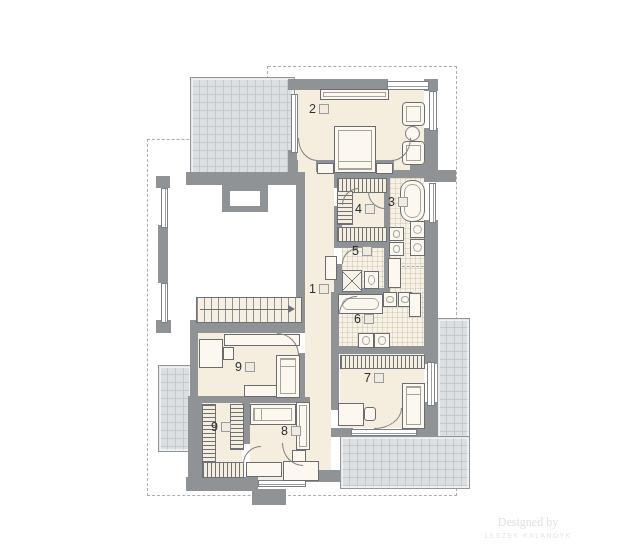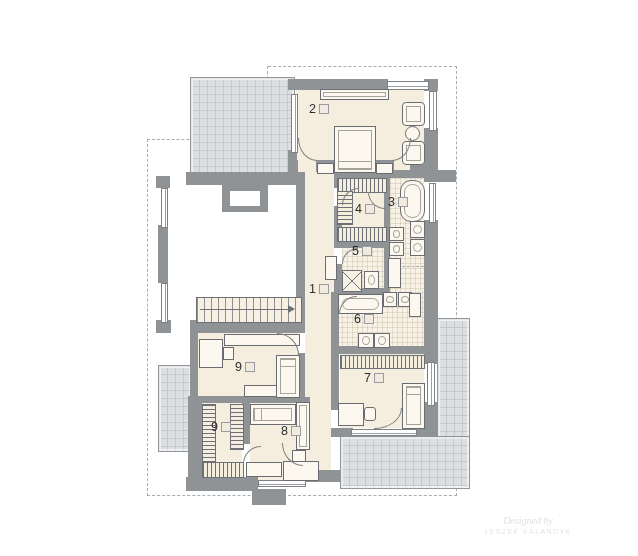--- a/index.html
+++ b/index.html
@@ -37,21 +37,21 @@
   .d-tr{border-top:1px solid #7d8184;border-right:1px solid #7d8184;border-radius:0 100% 0 0;}
   .d-bl{border-bottom:1px solid #7d8184;border-left:1px solid #7d8184;border-radius:0 0 0 100%;}
   .d-br{border-bottom:1px solid #7d8184;border-right:1px solid #7d8184;border-radius:0 0 100% 0;}
   .label{position:absolute;display:flex;align-items:center;gap:3px;
          font-size:12.5px;color:#2b2e31;line-height:1;}
   .marker{width:8px;height:8px;border:1px solid #989ca0;background:#f1ebdf;display:inline-block;}
   .xglyph{position:absolute;border:1px solid #6d7175;background:#f8f2e6;
      background-image:linear-gradient(45deg,transparent calc(50% - .6px),#6d7175 50%,transparent calc(50% + .6px)),
                       linear-gradient(-45deg,transparent calc(50% - .6px),#6d7175 50%,transparent calc(50% + .6px));}
   .sigbox{position:absolute;left:468px;top:515px;width:120px;text-align:center;}
-  .sig1{font-family:"Liberation Serif",serif;font-style:italic;font-size:10px;color:#e2e1df;display:block;}
+  .sig1{font-family:"Liberation Serif",serif;font-size:12px;color:#e2e1df;display:block;}
   .sig2{font-size:7px;letter-spacing:1.4px;color:#e5e4e2;display:block;margin-top:2px;}
   .arrowline{position:absolute;background:#6d7175;height:1px;}
   .arrowhead{position:absolute;width:0;height:0;border-left:7px solid #6d7175;
              border-top:4px solid transparent;border-bottom:4px solid transparent;}
 </style>
 </head>
 <body>
 
 <div id="canvas">
 

